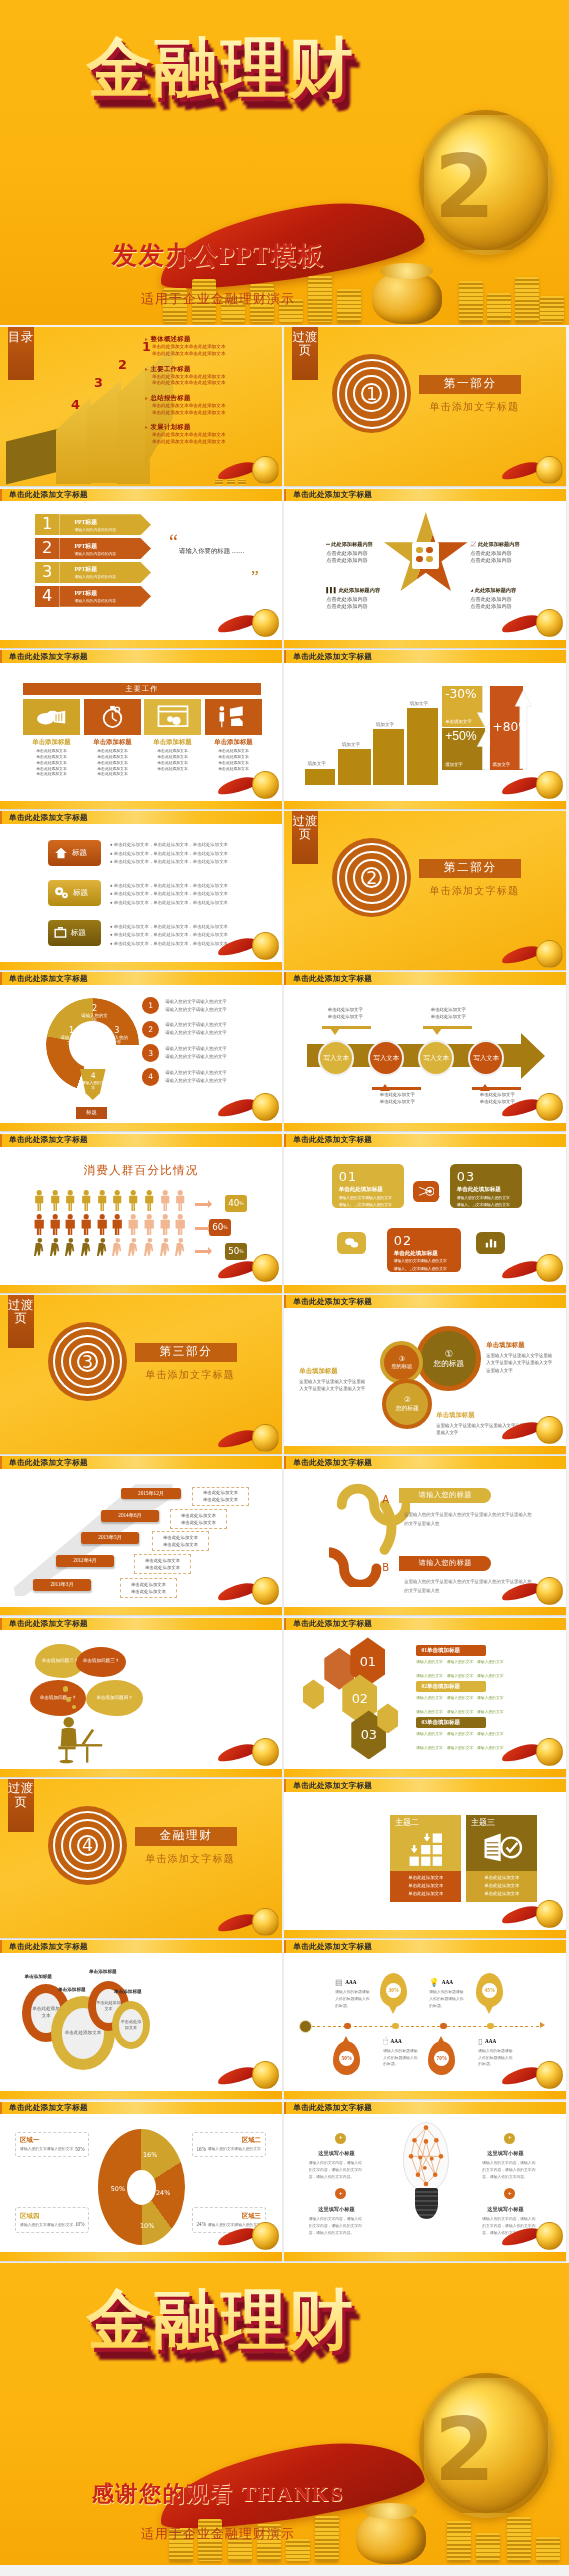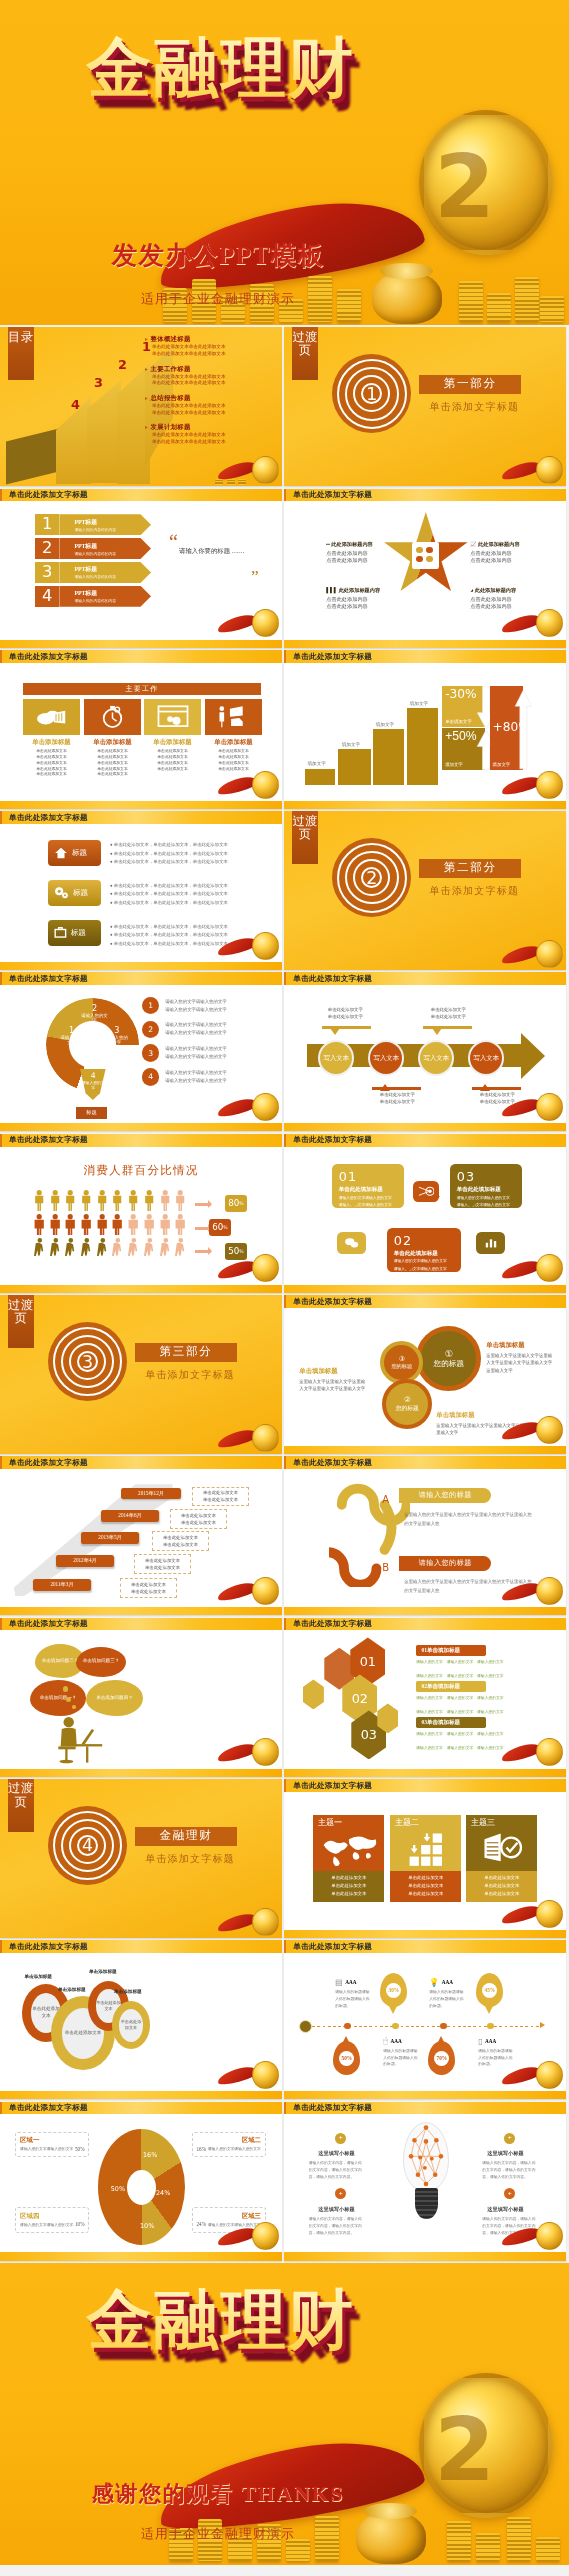--- a/index.html
+++ b/index.html
@@ -817,21 +817,21 @@
                 </svg></div>
               <div style="position: absolute; left: 141px; top: 0px;"><svg width="11" height="21.5" viewBox="0 0 19 37">
                   <path d="M10 0 a4 4 0 1 1 0 8 a4 4 0 1 1 0 -8 M3 9 q6 -2 11 2 l2 12 h-3 l-1 -7 l-2 14 h-3 l-1 -9 l-3 10 h-3 z M16 12 v22" fill="#f0b792"></path>
                 </svg></div>
             </div>
           </div>
         <div class="arr" style="left:195px;top:56px;"></div>
         <div class="arr" style="left:195px;top:80px;"></div>
         <div class="arr" style="left:195px;top:103px;"></div>
         <div class="pctbox" style="left:225px;top:48px;background:#cfa328;">
-          <span>80</span>
+          <span>40</span>
             <span style="font-size:4.6px;">%</span>
           </div>
         <div class="pctbox" style="left:209px;top:72px;background:#c0500f;">
           <span>60</span>
             <span style="font-size:4.6px;">%</span>
           </div>
         <div class="pctbox" style="left:225px;top:96px;background:#8a6a12;">
           <span>50</span>
             <span style="font-size:4.6px;">%</span>
           </div>
@@ -1095,33 +1095,20 @@
           <div class="rb"></div>
           <div class="cc"></div>
         </div>
     </div>
 
     <div class="slide">
       <div class="sl-head">
           <div class="ttl">单击此处添加文字标题</div>
         </div>
       <div class="sl-body">
-        <div class="ph" style="left:29px;top:23px;width:71px;">
-          <div style="height:56px;background:#c4530f;position:relative;">
-            <div style="position:absolute;left:4.6px;top:2.3px;color:#fff;font-size:8.1px;">主题一</div>
-            <svg style="position:absolute;left:5.8px;top:16.3px;" width="60" height="36" viewBox="0 0 104 62">
-              <path d="M8 24 q8 -10 18 -6 q6 4 14 2 q6 -2 10 4 q-4 8 -12 10 q-6 8 -14 4 q-10 -4 -16 -14 z M26 44 q8 4 10 12 q-2 6 -8 4 q-6 -6 -2 -16 z M52 14 q14 -8 28 -2 q10 6 18 2 q4 8 -4 14 q-10 4 -18 2 q-10 6 -18 -2 q-8 -6 -6 -14 z M62 36 q8 2 8 10 q-4 6 -10 2 q-4 -8 2 -12 z M84 38 q6 0 6 6 q-4 6 -8 2 q-2 -6 2 -8 z" fill="#fff"></path>
-            </svg>
-          </div>
-          <div style="background:#8a6a12;color:#fff;font-size:4.4px;text-align:center;padding:3.5px 0;line-height:1.8;">
-            <div>单击此处添加文本</div>
-              <div>单击此处添加文本</div>
-              <div>单击此处添加文本</div>
-          </div>
-        </div>
         <div class="ph" style="left:106px;top:23px;width:71px;">
           <div style="height:56px;background:#d9b23a;position:relative;">
             <div style="position:absolute;left:4.6px;top:2.3px;color:#fff;font-size:8.1px;">主题二</div>
             <svg style="position:absolute;left:16.3px;top:15px;" width="41" height="37" viewBox="0 0 70 64">
               <rect x="4" y="46" width="16" height="16" fill="#fff"></rect>
                 <rect x="24" y="46" width="16" height="16" fill="#fff"></rect>
               <rect x="44" y="46" width="16" height="16" fill="#fff"></rect>
                 <rect x="24" y="26" width="16" height="16" fill="#fff"></rect>
               <rect x="44" y="26" width="16" height="16" fill="#fff"></rect>
                 <rect x="44" y="6" width="16" height="16" fill="#fff"></rect>

